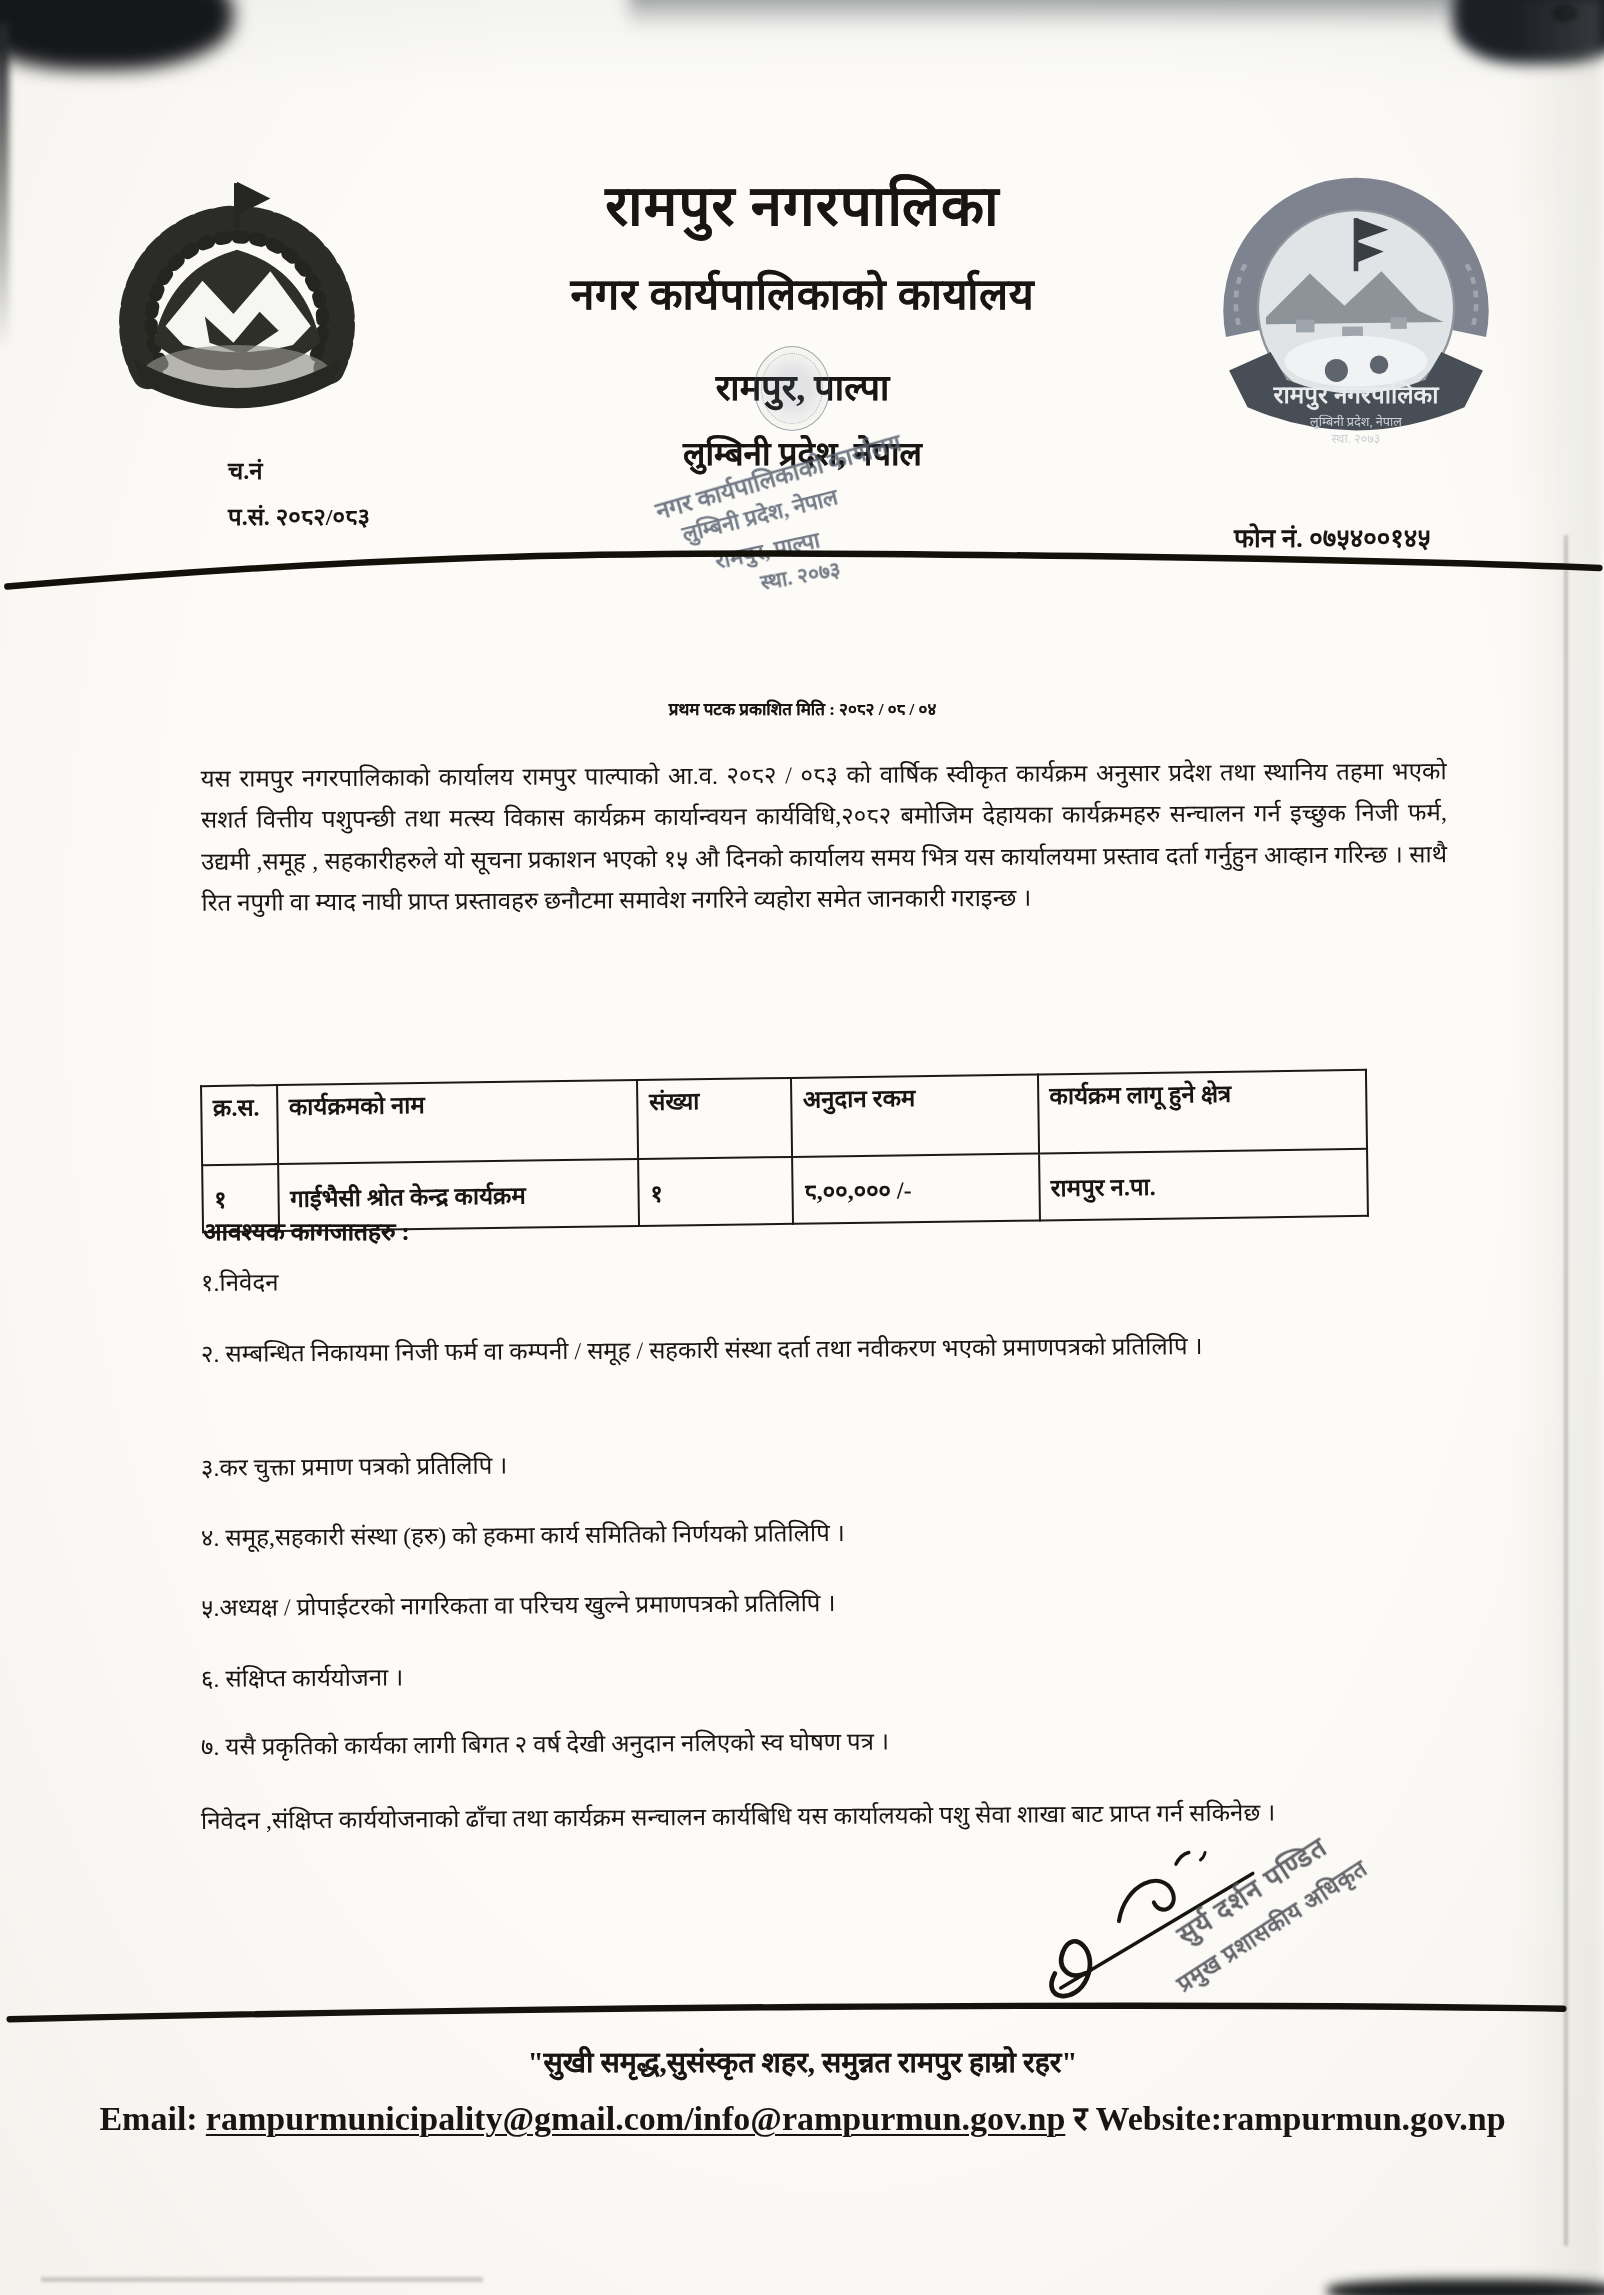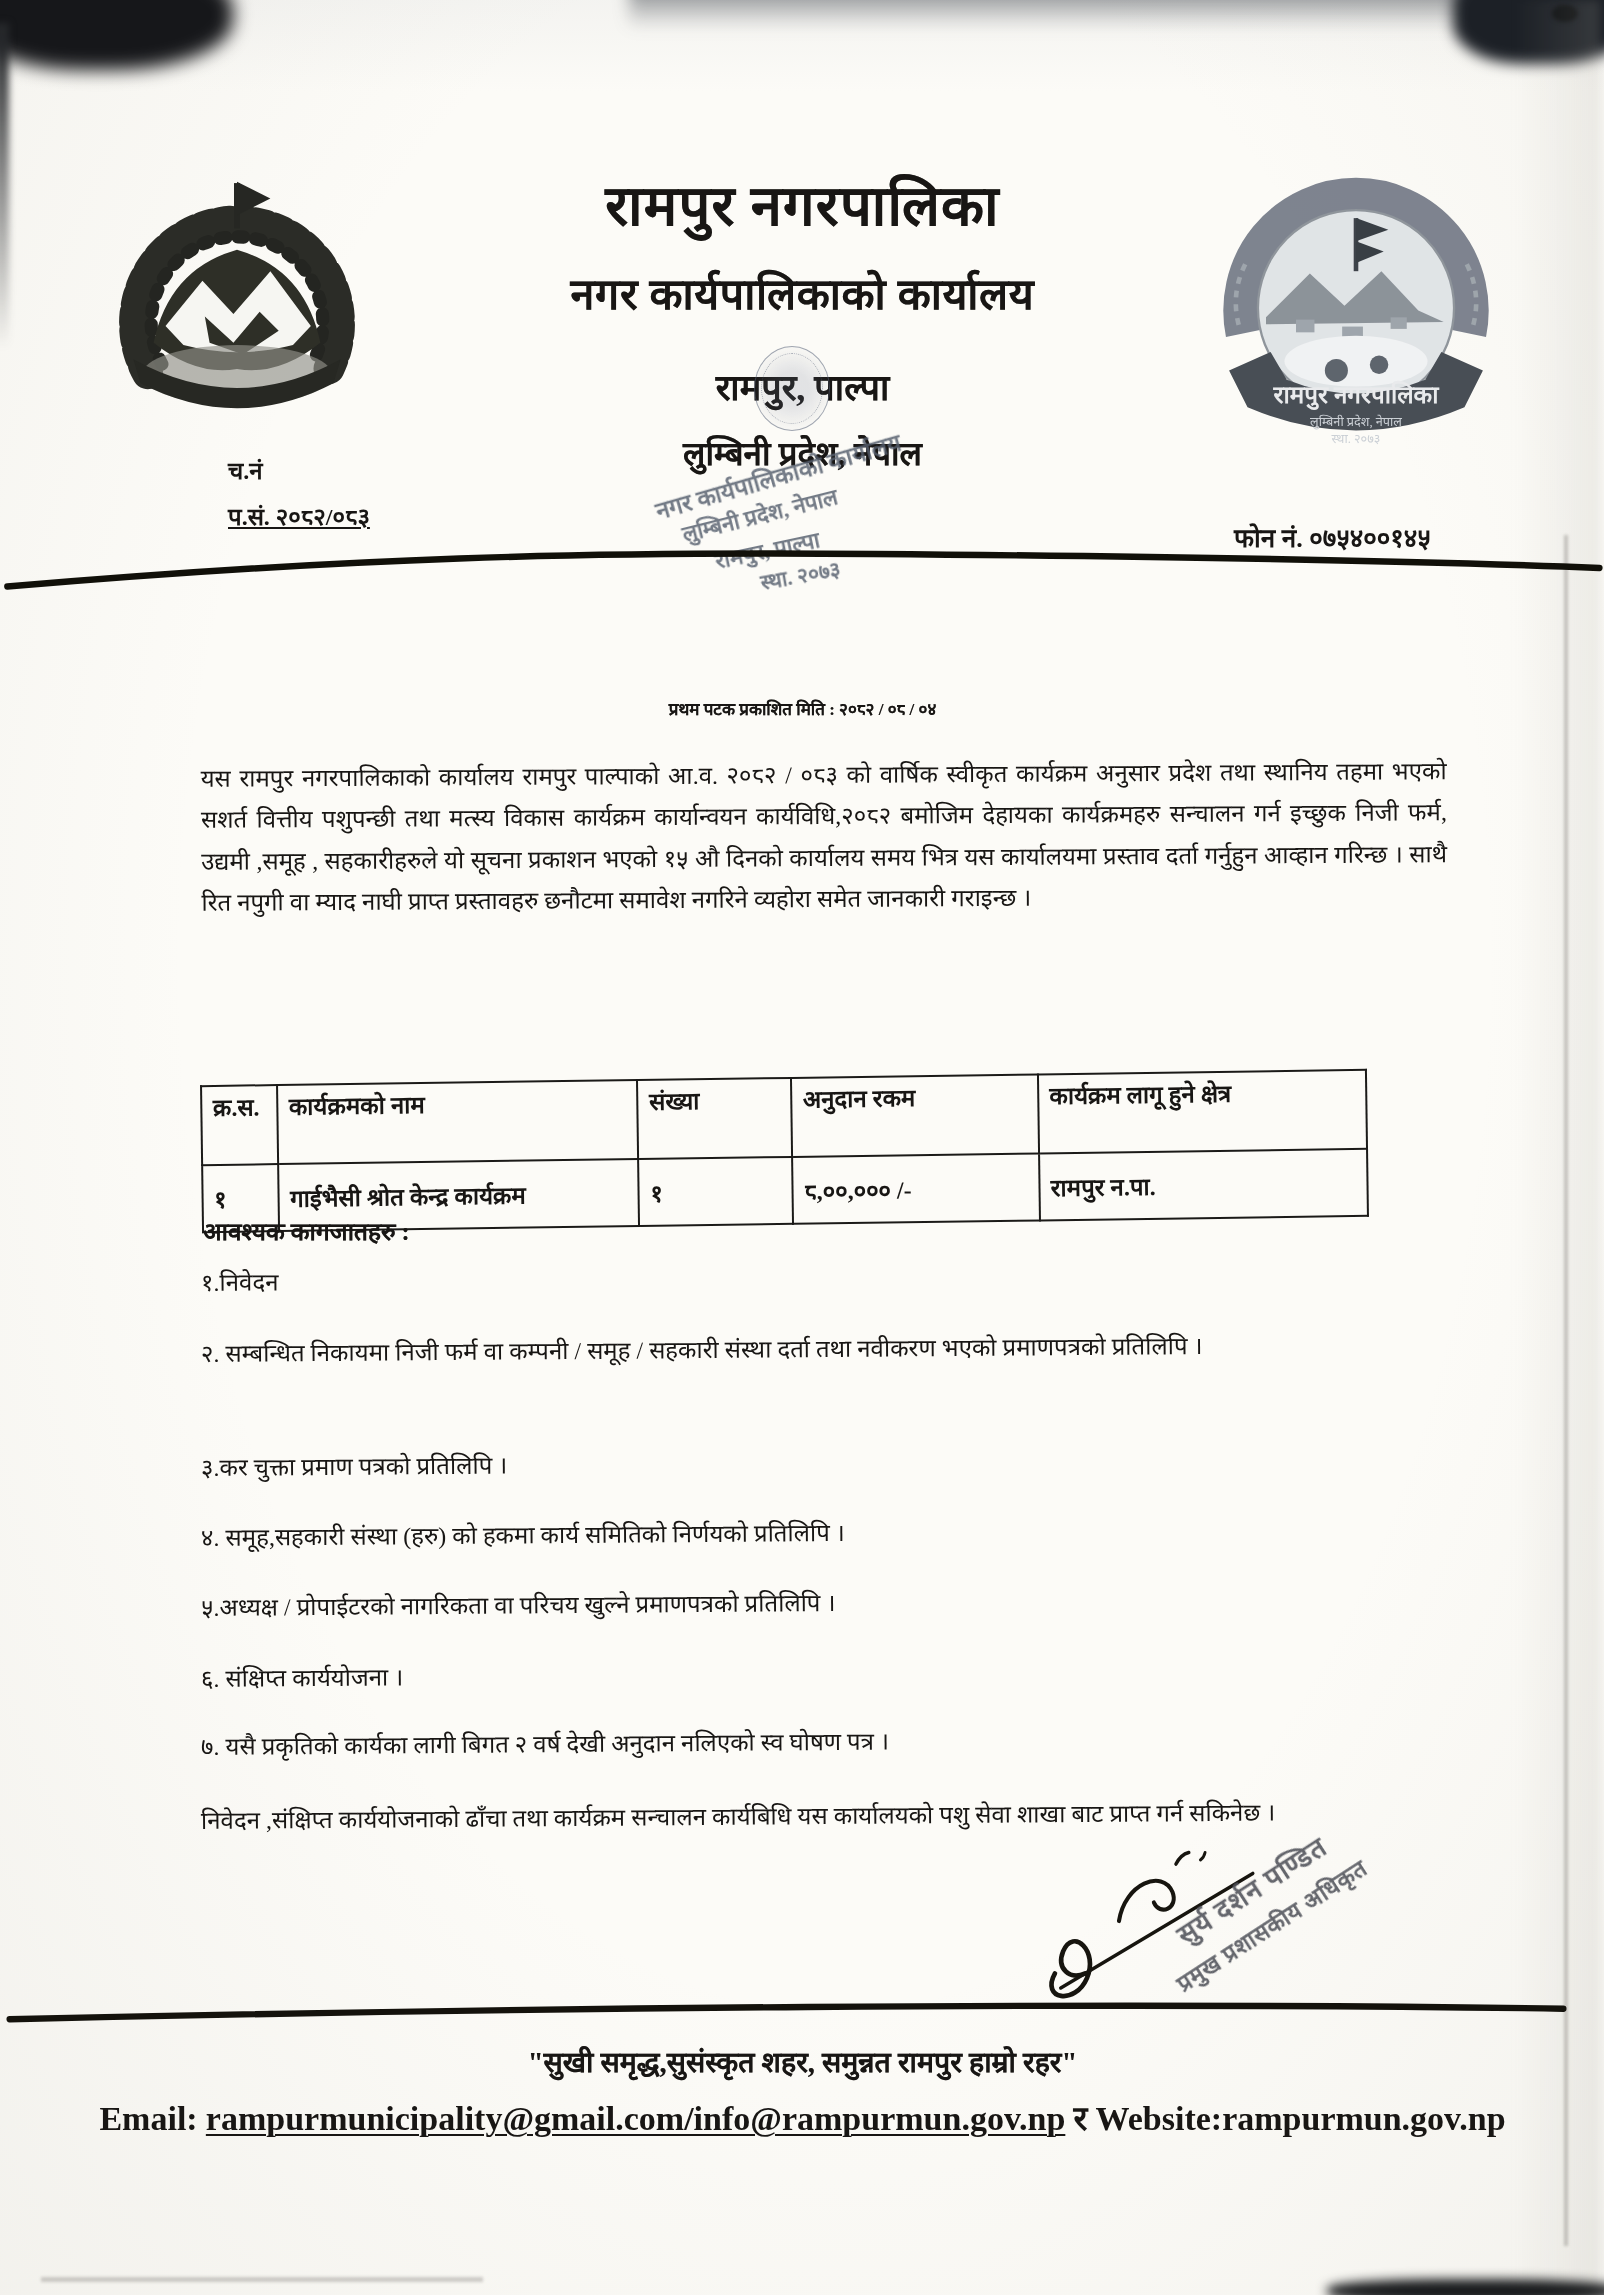--- a/index.html
+++ b/index.html
@@ -28,21 +28,21 @@
   .fold-shade{ left:1513px; top:0; width:87px; height:2295px; background:linear-gradient(90deg, rgba(255,255,255,0), rgba(176,174,166,.18)); filter:blur(4.7px); }
   .bottom-smudge{ left:1327px; top:2279px; width:291px; height:24.4px; background:#191b1d; border-radius:40%; filter:blur(5.2px); }
   .bottom-dust{ left:41px; top:2277px; width:442px; height:4.7px; background:rgba(96,94,88,.28); filter:blur(1.7px); }
 
   
   .mun-name{ top:165px; font-size:56px; font-weight:bold; letter-spacing:1.2px; }
   .office-name{ top:263px; font-size:43px; font-weight:bold; letter-spacing:0.6px; }
   .addr-line{ top:362px; font-size:36px; font-weight:bold; }
   .prov-line{ top:430px; font-size:33px; font-weight:bold; }
   .refs{ left:228px; top:459px; font-size:24px; font-weight:bold; line-height:1.0; }
-  .refs .r2{ margin-top:22px;text-decoration:underline; }
+  .refs .r2{ margin-top:22px; }
   .phone{ left:1234px; top:519px; font-size:26px; font-weight:bold; }
 
   .emblem-left{ left:100px; top:164px; width:274px; height:274px; filter:blur(0.7px); opacity:.96; }
   .seal-right{ left:1206px; top:158px; width:300px; height:306px; filter:blur(0.6px); opacity:.95; }
 
   
   .stamp{ color:#565f6e; opacity:.82; font-weight:bold; filter:blur(0.3px); }
   .stamp-ring{ left:754px; top:346px; width:74px; height:83px; border:1.7px solid rgba(88,99,120,.55); border-radius:50%; filter:blur(0.7px); background:radial-gradient(circle, rgba(110,120,145,.18) 30%, rgba(110,120,145,.04) 70%); }
   .stamp-ring::before{ content:""; position:absolute; inset:5.8px; border:1.2px dotted rgba(88,99,120,.5); border-radius:50%; }
   .stamp-l1{ left:651px; top:459px; font-size:24px; transform:rotate(-16deg); }

